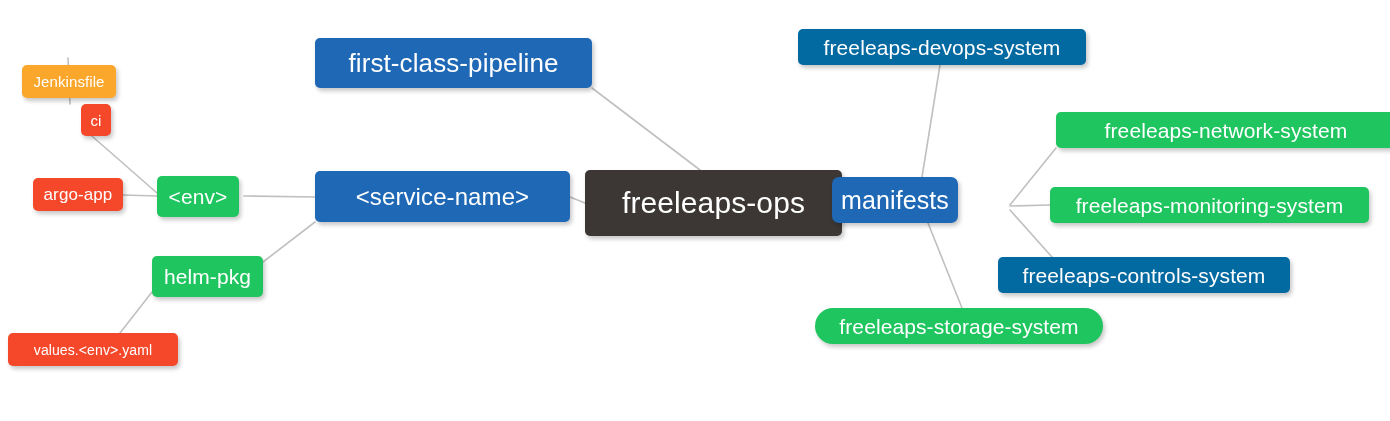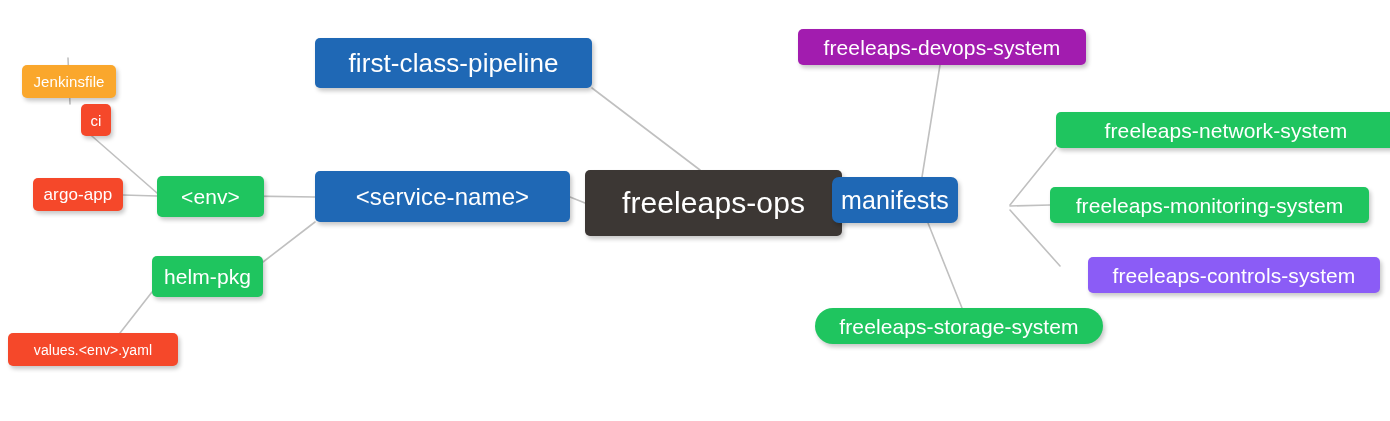--- a/index.html
+++ b/index.html
@@ -71,47 +71,47 @@
       </div>
       <div class="mm-node" style="left: 315px; top: 171px; width: 255px; height: 51px; background: rgb(31, 104, 181); font-size: 24px;">
         <span>&lt;service-name&gt;</span>
       </div>
       <div class="mm-node" style="left: 315px; top: 38px; width: 277px; height: 50px; background: rgb(31, 104, 181); font-size: 26px;">
         <span>first-class-pipeline</span>
       </div>
       <div class="mm-node" style="left: 832px; top: 177px; width: 126px; height: 46px; background: rgb(31, 104, 181); font-size: 25px; border-radius: 7px;">
         <span>manifests</span>
       </div>
-      <div class="mm-node" style="left: 157px; top: 176px; width: 107px; height: 41px; background: rgb(31, 197, 95); font-size: 21px;">
+      <div class="mm-node" style="left: 157px; top: 176px; width: 82px; height: 41px; background: rgb(31, 197, 95); font-size: 21px;">
         <span>&lt;env&gt;</span>
       </div>
       <div class="mm-node" style="left: 152px; top: 256px; width: 111px; height: 41px; background: rgb(31, 197, 95); font-size: 21px;">
         <span>helm-pkg</span>
       </div>
       <div class="mm-node" style="left: 22px; top: 25px; width: 94px; height: 33px; background: rgb(250, 167, 44); font-size: 15px; margin-top: 40px;">
         <span>Jenkinsfile</span>
       </div>
       <div class="mm-node" style="left: 55px; top: 104px; width: 30px; height: 32px; background: rgb(245, 72, 42); font-size: 15px; margin-left: 26px;">
         <span>ci</span>
       </div>
       <div class="mm-node" style="left: 33px; top: 178px; width: 90px; height: 33px; background: rgb(245, 72, 42); font-size: 17px;">
         <span>argo-app</span>
       </div>
       <div class="mm-node" style="left: 8px; top: 333px; width: 170px; height: 33px; background: rgb(245, 72, 42); font-size: 14px;">
         <span>values.&lt;env&gt;.yaml</span>
       </div>
-      <div class="mm-node" style="left: 798px; top: 29px; width: 288px; height: 36px; background: #a21caf; font-size: 21px;">
+      <div class="mm-node" style="left: 798px; top: 29px; width: 288px; height: 36px; background: #0369a1; font-size: 21px;">
         <span>freeleaps-devops-system</span>
       </div>
       <div class="mm-node" style="left: 1056px; top: 112px; width: 340px; height: 36px; background: rgb(31, 197, 95); font-size: 21px;">
         <span>freeleaps-network-system</span>
       </div>
       <div class="mm-node" style="left: 1050px; top: 187px; width: 319px; height: 36px; background: rgb(31, 197, 95); font-size: 21px;">
         <span>freeleaps-monitoring-system</span>
       </div>
-      <div class="mm-node" style="left: 1088px; top: 257px; width: 292px; height: 36px; background: #8b5cf6; font-size: 21px;">
+      <div class="mm-node" style="left: 998px; top: 257px; width: 292px; height: 36px; background: #0369a1; font-size: 21px;">
         <span>freeleaps-controls-system</span>
       </div>
       <div class="mm-node" style="left: 815px; top: 308px; width: 288px; height: 36px; background: rgb(31, 197, 95); font-size: 21px; border-radius: 18px;">
         <span>freeleaps-storage-system</span>
       </div>
     </div>
 </div>
 
 </body></html>

